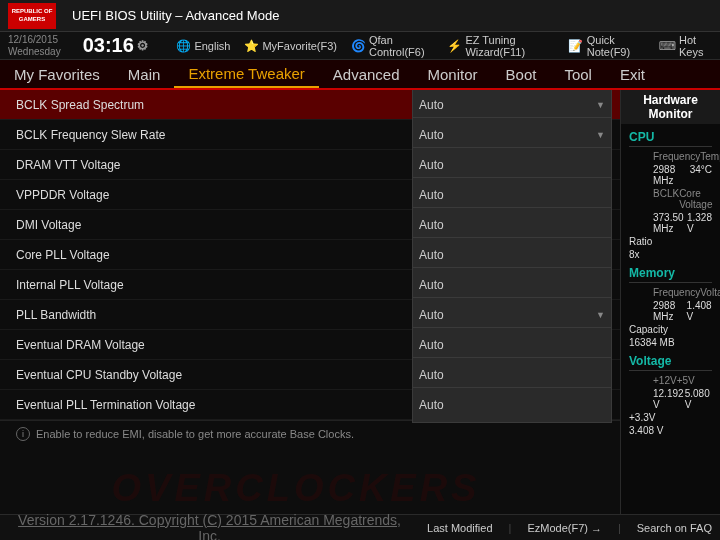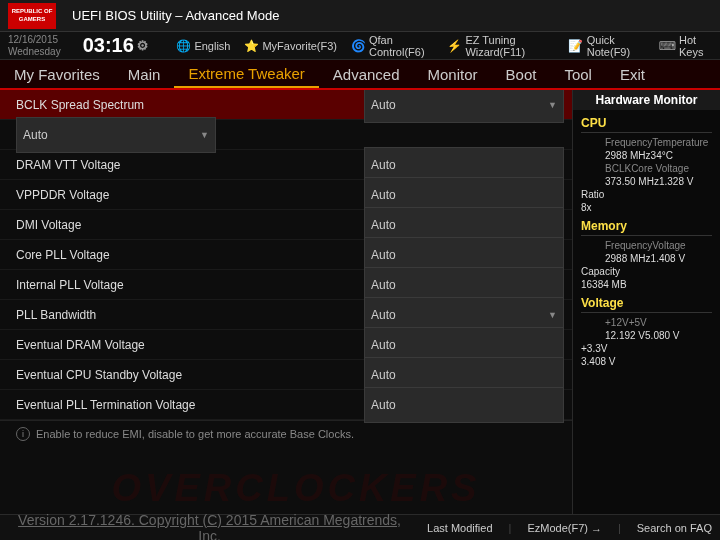--- a/index.html
+++ b/index.html
@@ -177,37 +177,37 @@
       display: flex;
       align-items: center;
       justify-content: center;
       font-size: 9px;
       color: #888;
       flex-shrink: 0;
     }
 
     
     #right-panel {
-      width: 148px;
+      width: 100px;
       background: #0a0a0a;
       border-left: 1px solid #2a2a2a;
       padding: 4px 8px;
       font-size: 11px;
     }
     #right-panel .rp-title {
       font-size: 12px;
       font-weight: bold;
       color: #fff;
       background: #1a1a1a;
       padding: 3px 4px;
       margin: -4px -8px 6px -8px;
       text-align: center;
     }
     .hw-section-title {
-      color: #fde047;
+      color: #14b8a6;
       font-size: 12px;
       font-weight: bold;
       margin: 6px 0 4px 0;
       border-bottom: 1px solid #333;
       padding-bottom: 2px;
     }
     .hw-row {
       display: flex;
       justify-content: flex-start;
       margin-bottom: 2px;
@@ -339,20 +339,21 @@
   <div id="left-panel">
 
     <div class="setting-row">
       <span class="setting-label">BCLK Spread Spectrum</span>
       <div class="setting-value with-arrow">
         <span>Auto</span>
       </div>
     </div>
 
     <div class="setting-row">
+      <span class="setting-label">BCLK Frequency Slew Rate</span>
       <div class="setting-value with-arrow">
         <span>Auto</span>
       </div>
     </div>
 
     <div class="setting-row">
       <span class="setting-label">DRAM VTT Voltage</span>
       <div class="setting-value">
         <span>Auto</span>
       </div>

